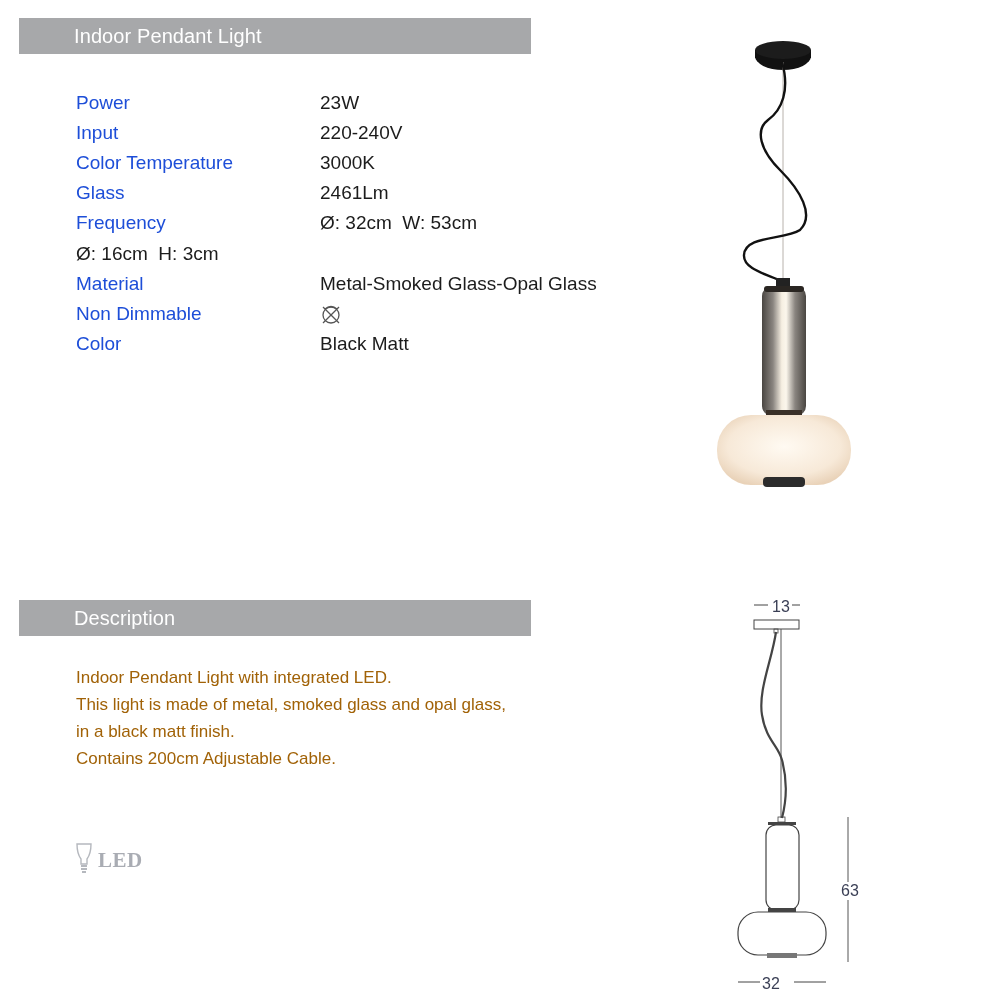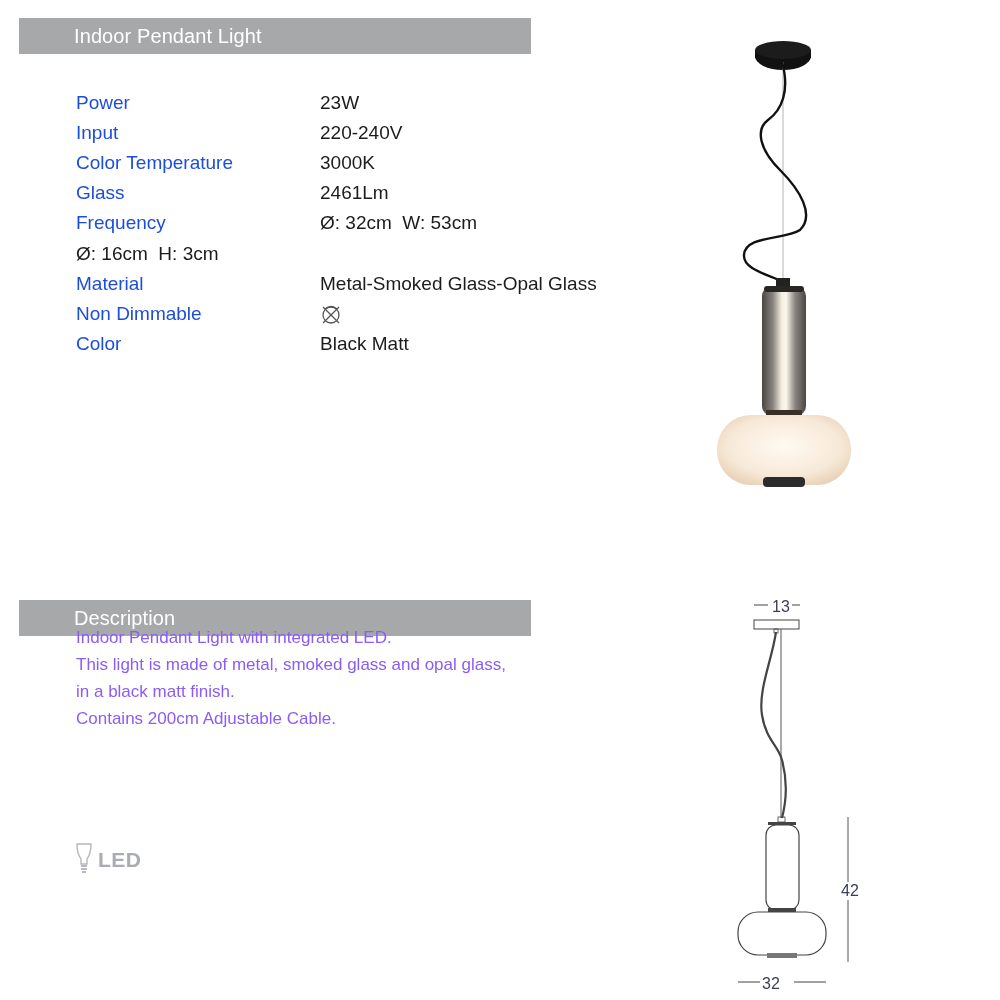--- a/index.html
+++ b/index.html
@@ -27,34 +27,34 @@
       position: absolute; left: 76px; top: 88px;
       font-family: "Liberation Sans", sans-serif;
       font-size: 19px;
     }
     .spec-row { display: flex; height: 30.1px; align-items: center; }
     .spec-label { width: 244px; color: #1d4ed8; }
     .spec-value { color: #1c1c1c; display: flex; align-items: center; }
     .dim-icon svg { display: block; }
 
     .desc {
-      position: absolute; left: 76px; top: 624px;
+      position: absolute; left: 76px; top: 664px;
       font-family: "Liberation Sans", sans-serif;
       font-size: 17px;
       line-height: 27px;
-      color: #8b5cf6;
+      color: #a16207;
     }
     .desc p { margin: 0; }
 
     .led-badge {
       position: absolute; left: 74px; top: 842px;
       display: flex; align-items: center; gap: 4px;
     }
     .led-text {
-      font-family: Liberation Sans, sans-serif;
+      font-family: Liberation Serif, serif;
       font-weight: bold; font-size: 21px; color: #a9acb3;
       letter-spacing: 0.5px;
     }
 
     .photo { position: absolute; left: 700px; top: 30px; width: 180px; height: 470px; }
     .drawing { position: absolute; left: 720px; top: 590px; width: 150px; height: 410px; }
     .dim-label {
       position: absolute; font-family: "Liberation Sans", sans-serif;
       font-size: 16px; color: #3a3f55; background: #fff; padding: 0 2px;
     }
@@ -192,15 +192,15 @@
     <rect x="18" y="322" width="88" height="43" rx="20" fill="#fff" stroke="#444" stroke-width="1.2"></rect>
 
     <rect x="47" y="363" width="30" height="5" fill="#777"></rect>
 
     <line x1="128" y1="227" x2="128" y2="372" stroke="#555" stroke-width="1"></line>
 
     <line x1="18" y1="392" x2="50" y2="392" stroke="#444" stroke-width="1"></line>
     <line x1="74" y1="392" x2="106" y2="392" stroke="#444" stroke-width="1"></line>
   </svg>
   <span class="dim-label" style="left:50px; top:8px;">13</span>
-  <span class="dim-label" style="left:119px; top:292px;">42</span>
+  <span class="dim-label" style="left:119px; top:292px;">63</span>
   <span class="dim-label" style="left:40px; top:385px;">32</span>
 </div>
 
 </body></html>

